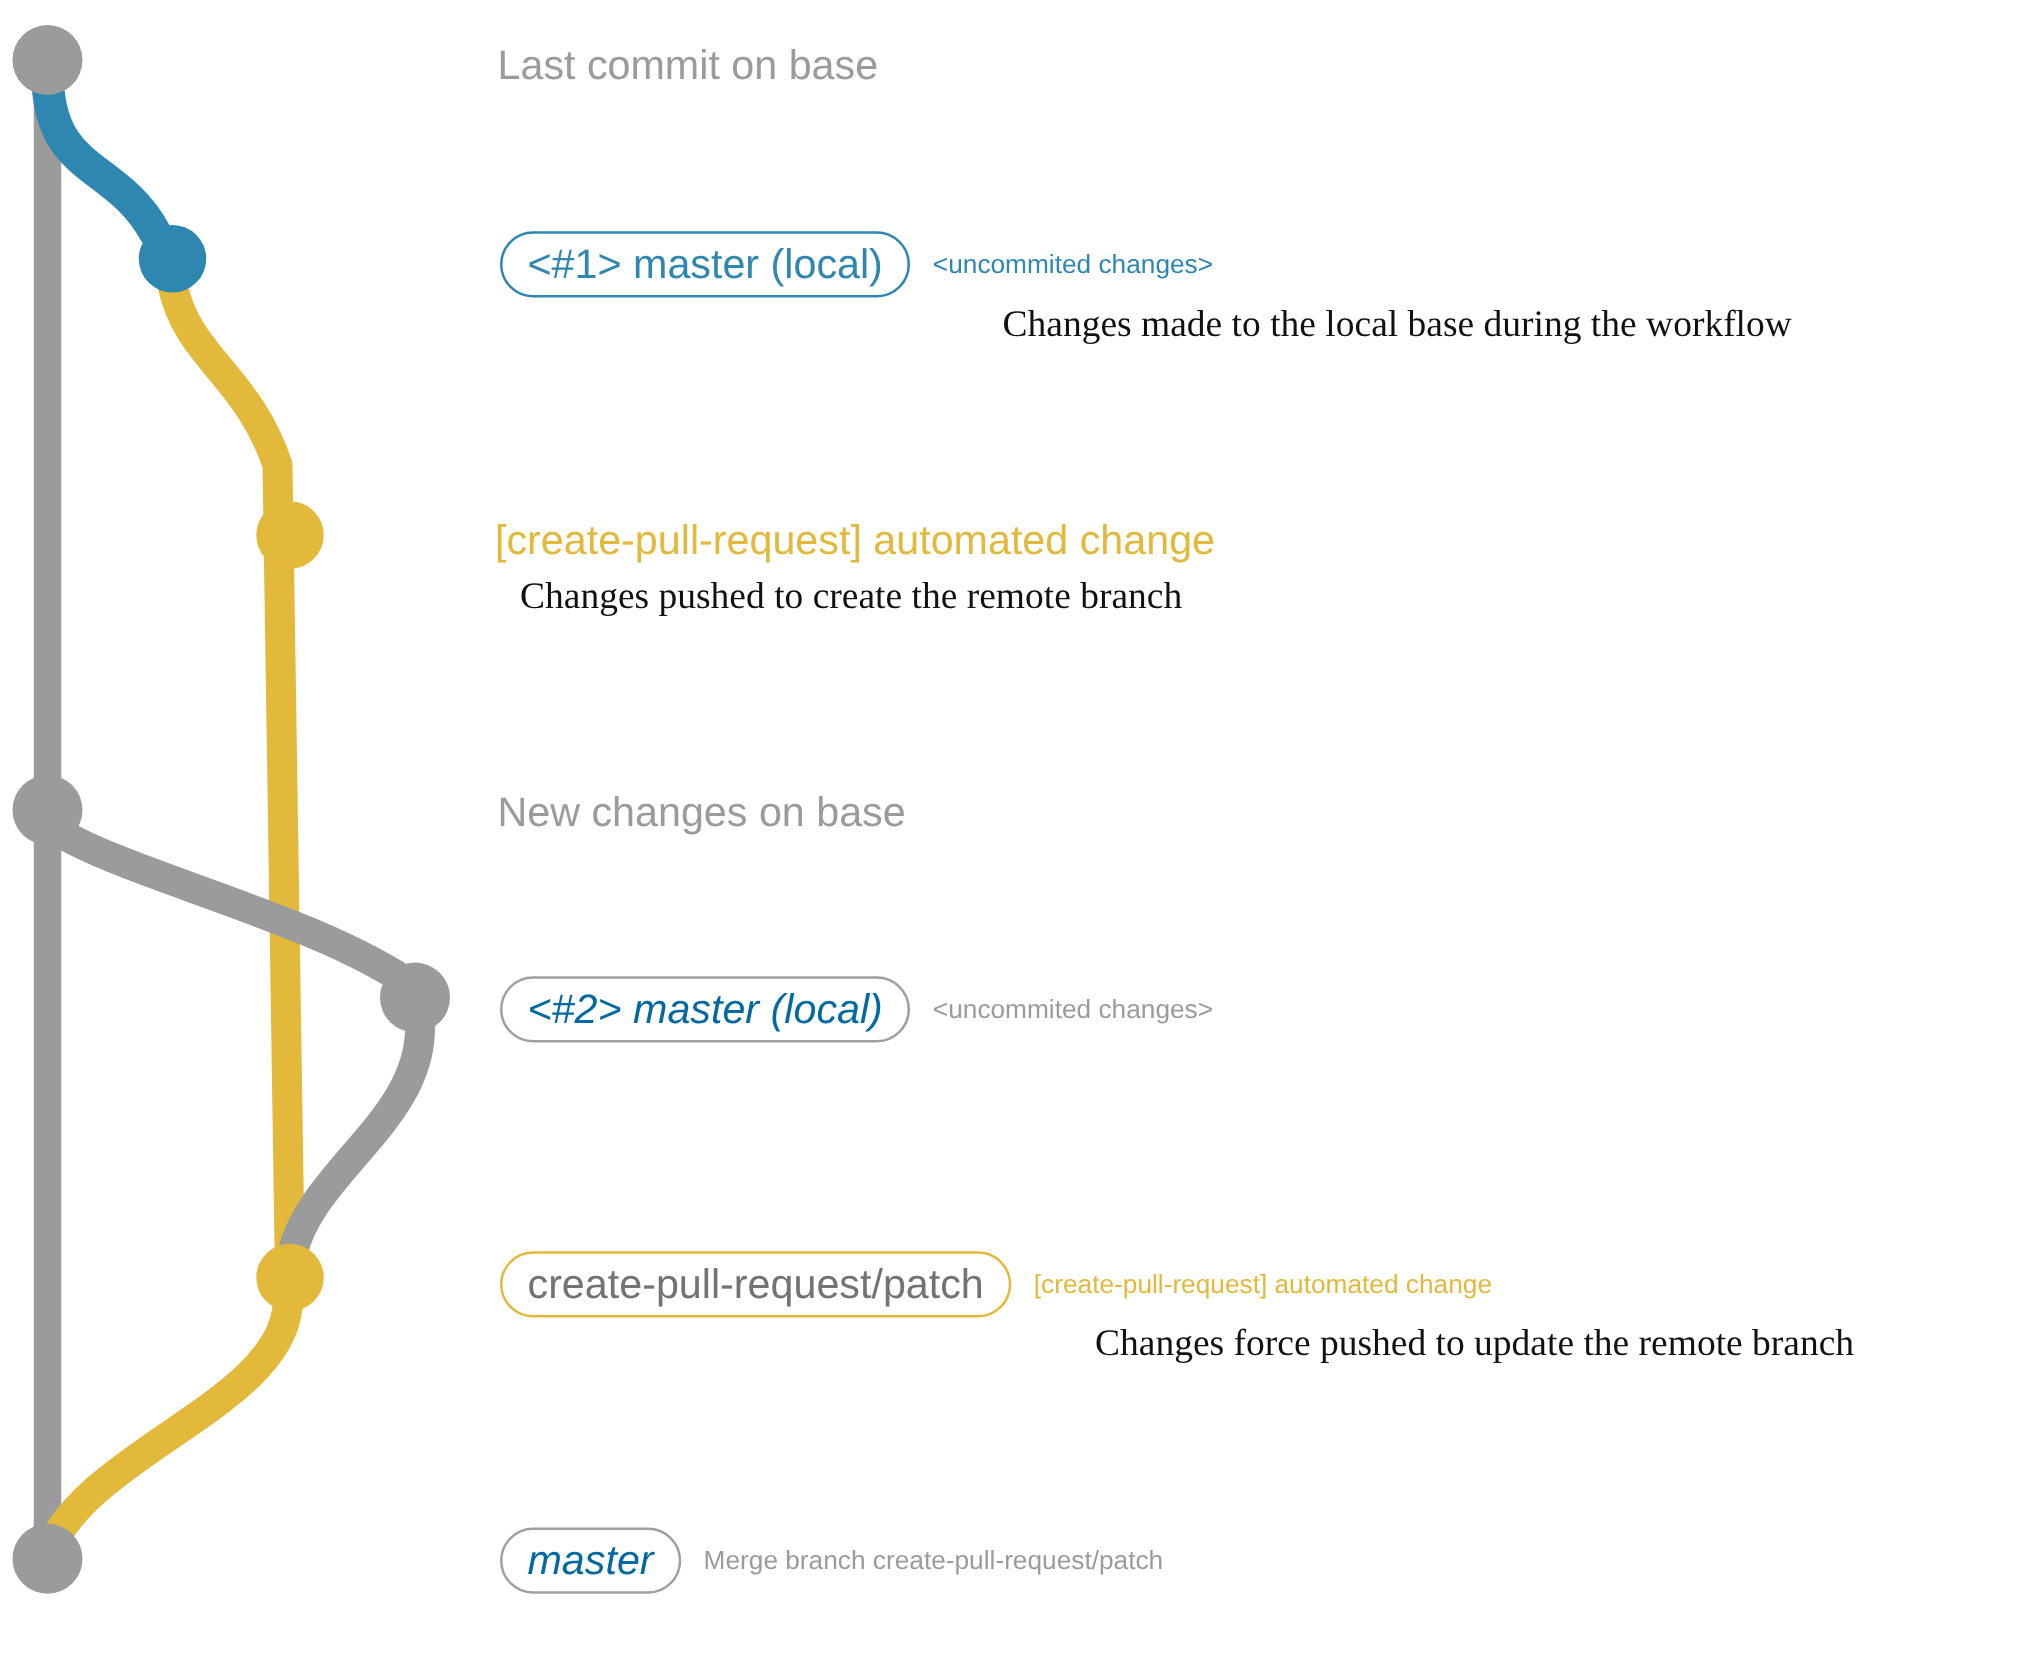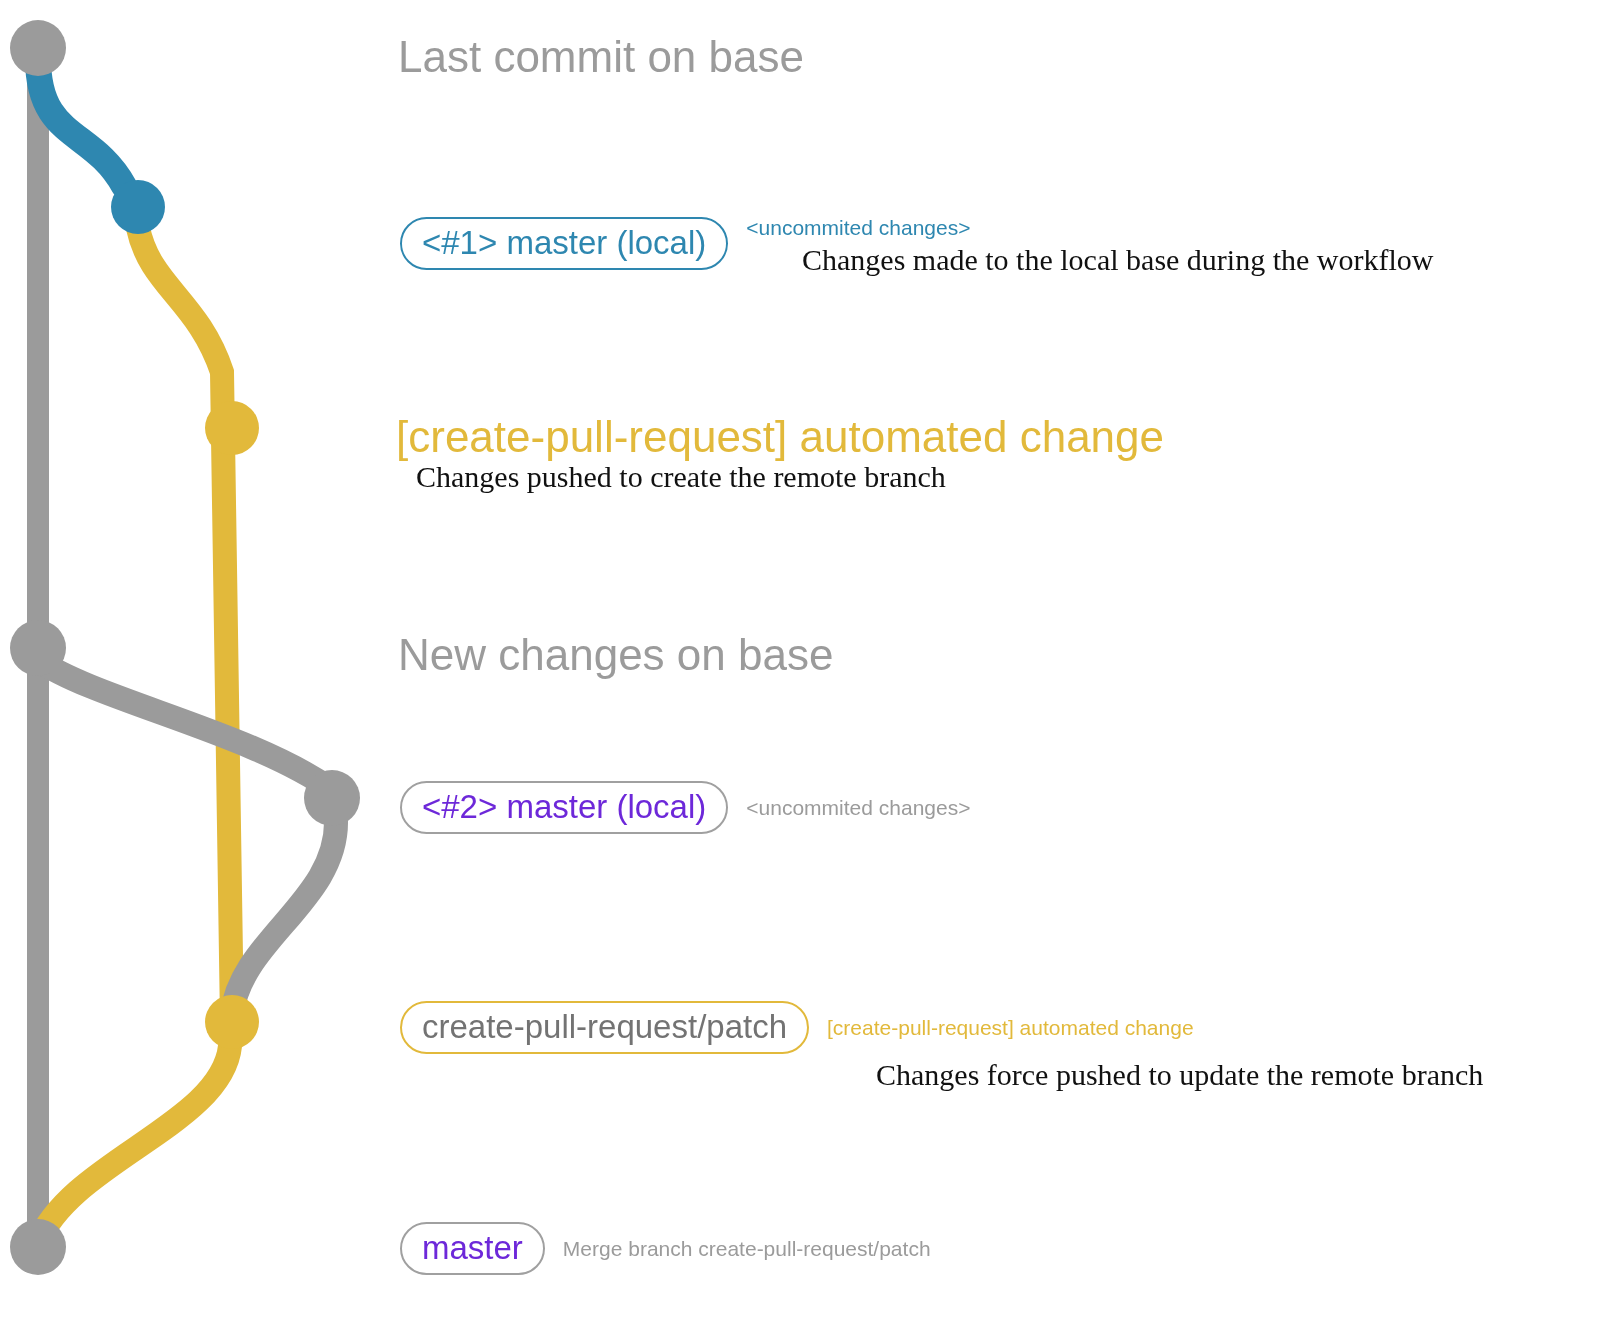--- a/index.html
+++ b/index.html
@@ -35,43 +35,43 @@
   .badge {
     display: inline-block;
     border: 2px solid #999999;
     border-radius: 30px;
     padding: 7px 20px 9px 20px;
     font-size: 33px;
     line-height: 1.0;
     color: #999999;
     background: transparent;
   }
-  .badge.blue  { border-color: #2E87B0; color: #2E87B0; margin-top: 32px; }
+  .badge.blue  { border-color: #2E87B0; color: #2E87B0; }
   .badge.gold  { border-color: #E2B93B; color: #737373; }
-  .badge.gray  { border-color: #A0A0A0; color: #6d28d9; }
+  .badge.gray  { border-color: #A0A0A0; color: #0369a1; font-style: italic; }
   .subject {
     font-size: 21px;
     line-height: 1.0;
     color: #9B9B9B;
     margin-left: 18px;
   }
   .subject.blue { color: #2E87B0; }
   .subject.gold { color: #E2B93B; }
   .subject.gray { color: #9B9B9B; }
   .note {
     position: absolute;
     font-family: "Liberation Serif", serif;
     font-size: 30px;
     line-height: 1.0;
     color: #111111;
     white-space: nowrap;
   }
   .plain-label {
     position: absolute;
-    font-size: 44px;
+    font-size: 33px;
     line-height: 1.0;
     color: #9B9B9B;
     white-space: nowrap;
   }
   .plain-label.gold { color: #E2B93B; }
 </style>
 </head>
 <body>
 
 <div id="canvas">

